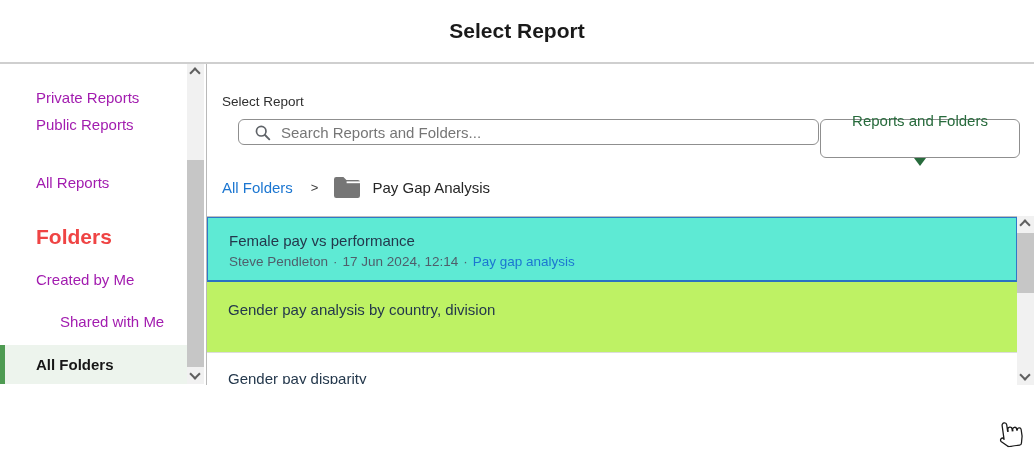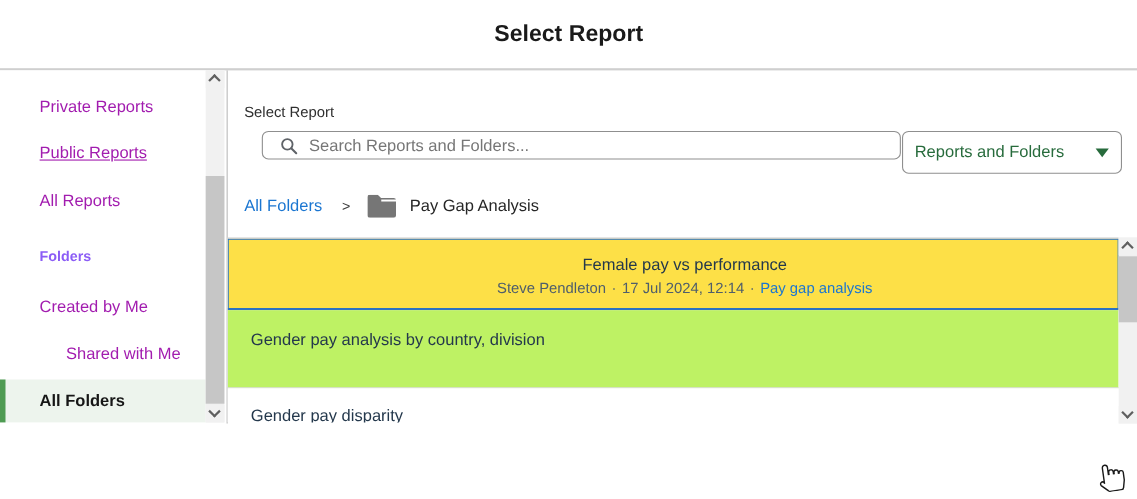--- a/index.html
+++ b/index.html
@@ -9,22 +9,22 @@
 
   
   .header { position:absolute; left:0; top:0; width:1034px; height:64px; background:#fff;
             border-bottom:2px solid #cfcfcf; }
   .dlg-title { position:absolute; left:0; right:0; top:19px; text-align:center;
                font-size:21px; font-weight:600; color:#1a1a1a; }
 
   
   .sidebar { position:absolute; left:0; top:64px; width:204px; height:320px; background:#fff; }
   .side-item { position:absolute; left:36px; font-size:15px; color:#a21caf; cursor:pointer; white-space:nowrap; }
-  .si0 { top:25px; } .si1 { top:67px;text-decoration:underline; } .si2 { top:110px; }
-  .side-heading { position:absolute; left:36px; top:161px; font-size:13px; font-weight:700; color:#8b5cf6; }
+  .si0 { top:25px; } .si1 { top:52px; } .si2 { top:110px; }
+  .side-heading { position:absolute; left:36px; top:161px; font-size:21px; font-weight:700; color:#ef4444; }
   .si4 { top:207px; } .si5 { top:249px;margin-left:24px; }
   .side-selected { position:absolute; left:0; top:281px; width:187px; height:39px;
                    background:#edf4ed; cursor:pointer; }
   .side-selected .bar { position:absolute; left:0; top:0; width:5px; height:39px; background:#4e9b52; }
   .side-selected .lbl { position:absolute; left:36px; top:0; line-height:39px; font-size:15px;
                         font-weight:700; color:#161616; }
 
   
   .sb { position:absolute; background:#f1f1f1; }
   .sb-side { left:187px; top:64px; width:17px; height:320px; }
@@ -47,37 +47,37 @@
   .search-box { position:absolute; left:238px; top:119px; width:581px; height:26px;
                 border:1px solid #8f8f8f; border-radius:6px; background:#fff;
                 display:flex; align-items:center; padding-left:15px; cursor:text; }
   .search-box svg { flex:0 0 auto; }
   .search-input { border:none; outline:none; background:transparent; margin-left:10px;
                   font-size:15px; color:#333; width:520px; font-family:"Liberation Sans",sans-serif; }
   .search-input::placeholder { color:#767676; opacity:1; }
 
   .dropdown { position:absolute; left:820px; top:119px; width:200px; height:39px;
               border:1px solid #8f8f8f; border-radius:6px; background:#fff;
-              display:flex; align-items:center; justify-content:center; gap:29px; cursor:pointer; }
+              display:flex; align-items:center; justify-content:center; gap:29px; cursor:pointer;flex-direction:column; }
   .dropdown .dd-label { font-size:15px; color:#276b3c; }
   .tri-down { width:0; height:0; border-left:6px solid transparent; border-right:6px solid transparent;
               border-top:8px solid #276b3c; }
 
   .breadcrumb { position:absolute; left:222px; top:175px; height:24px; display:flex; align-items:center; }
   .bc-root { font-size:15px; color:#1b76d1; cursor:pointer; }
   .bc-sep { font-size:13px; color:#3d3d3d; margin:0 16px 0 18px; }
   .bc-folder { position:relative; width:26px; height:21px; margin-right:12px; }
   .bc-current { font-size:15px; color:#262626; }
 
   
   .report-list { position:absolute; left:207px; top:216px; width:810px; height:168px;
                  overflow:hidden; border-top:1px solid #bfbfbf; background:#fff; }
   .row { position:relative; width:100%; cursor:pointer; }
-  .row-sel { height:65px; background:#fde047; border:1px solid #2e78c8; border-bottom:2px solid #2a72c2;
-             padding:13px 0 0 21px;text-align:center; }
+  .row-sel { height:65px; background:#5eead4; border:1px solid #2e78c8; border-bottom:2px solid #2a72c2;
+             padding:13px 0 0 21px; }
   .row-plain { height:71px; background:#bef264; border-bottom:1px solid #dcdcdc; padding:18px 0 0 21px; }
   .row-cut { height:40px; background:#fff; padding:16px 0 0 21px; }
   .row-title { font-size:15px; color:#24384c; line-height:20px; }
   .row-meta { font-size:13.5px; color:#4f5e6b; margin-top:3px; }
   .row-meta .dot { margin:0 5px; color:#4f5e6b; }
   .row-meta .tag { color:#1b76d1; text-decoration:none; cursor:pointer; }
 
   
   .footer { position:absolute; left:0; top:384px; width:1034px; height:70px;
             background:#f2f2f2; border-top:1px solid #d6d6d6; }
@@ -149,21 +149,21 @@
       </svg>
     </span>
     <span class="bc-current">Pay Gap Analysis</span>
   </div>
 
   <div class="report-list">
 
     <div class="row row-sel">
       <div class="row-title">Female pay vs performance</div>
       <div class="row-meta">
-        <span>Steve Pendleton</span><span class="dot">·</span><span>17 Jul 2024, 12:14</span><span class="dot">·</span><a class="tag">Pay gap analysis</a>
+        <span>Steve Pendleton</span><span class="dot">·</span><span>17 Jun 2024, 12:14</span><span class="dot">·</span><a class="tag">Pay gap analysis</a>
       </div>
     </div>
 
     <div class="row row-plain">
       <div class="row-title">Gender pay analysis by country, division</div>
     </div>
 
     <div class="row row-cut">
       <div class="row-title">Gender pay disparity</div>
     </div>

